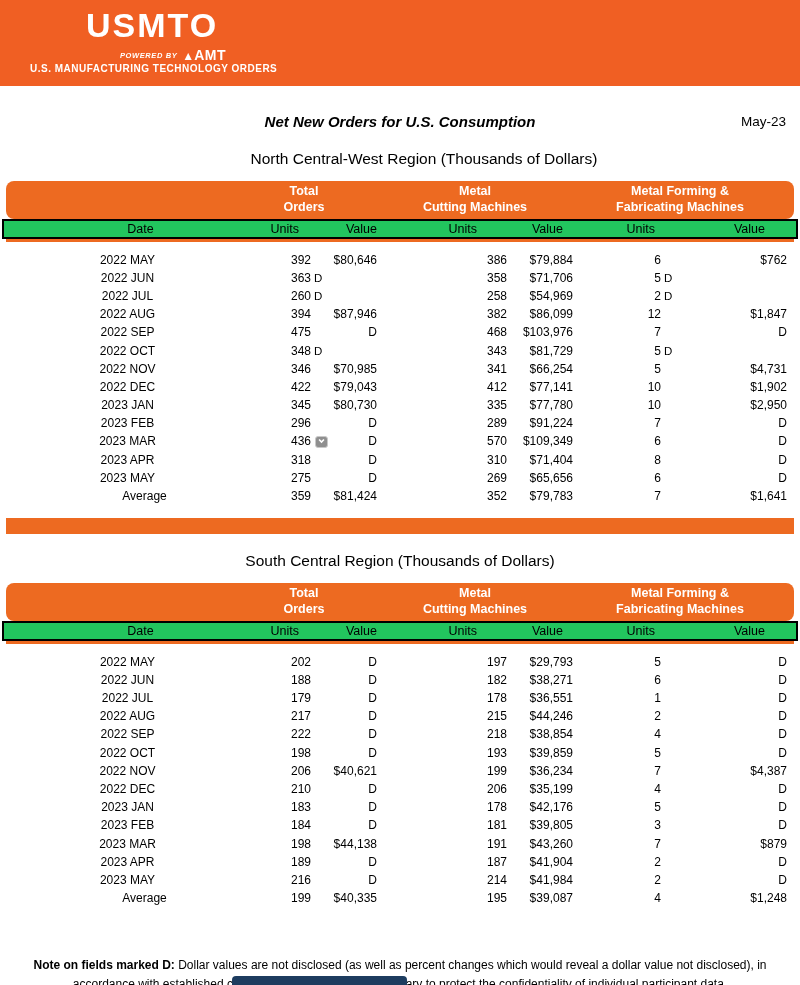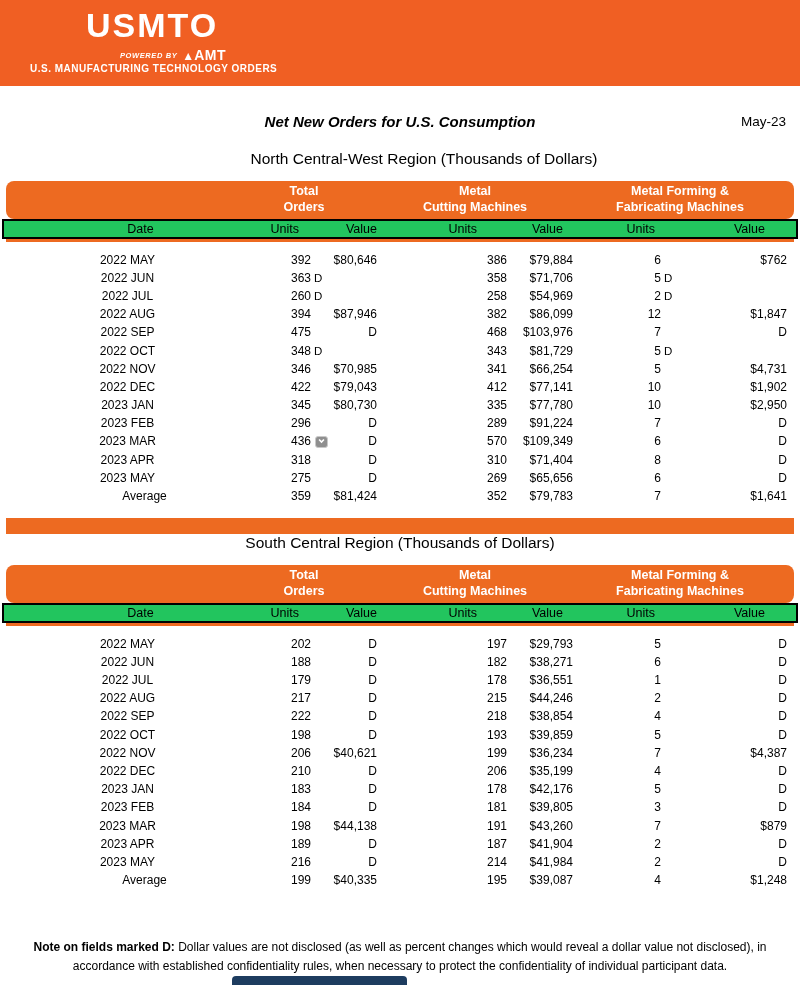--- a/index.html
+++ b/index.html
@@ -40,21 +40,21 @@
   
   .title-row{position:relative;height:18px;margin-top:27px;}
   .page-title{
     position:absolute;left:0;right:0;text-align:center;
     font-size:15px;font-weight:bold;font-style:italic;
   }
   .period{position:absolute;right:14px;top:1px;font-size:13.5px;}
   
   .region-title{text-align:center;font-size:15.5px;}
   .rt1{margin-top:19px;padding-left:48px;}
-  .rt2{}
+  .rt2{margin-top:18px;}
   
   .mtable{margin:13px 6px 0;}
   .band{
     display:grid;grid-template-columns:225px 146px 196px 214px;
     background:var(--orange);color:#fff;
     font-size:12.5px;font-weight:bold;line-height:1.3;text-align:center;
     padding:2px 0 3px;
     border-radius:8px;
   }
   .sub{

